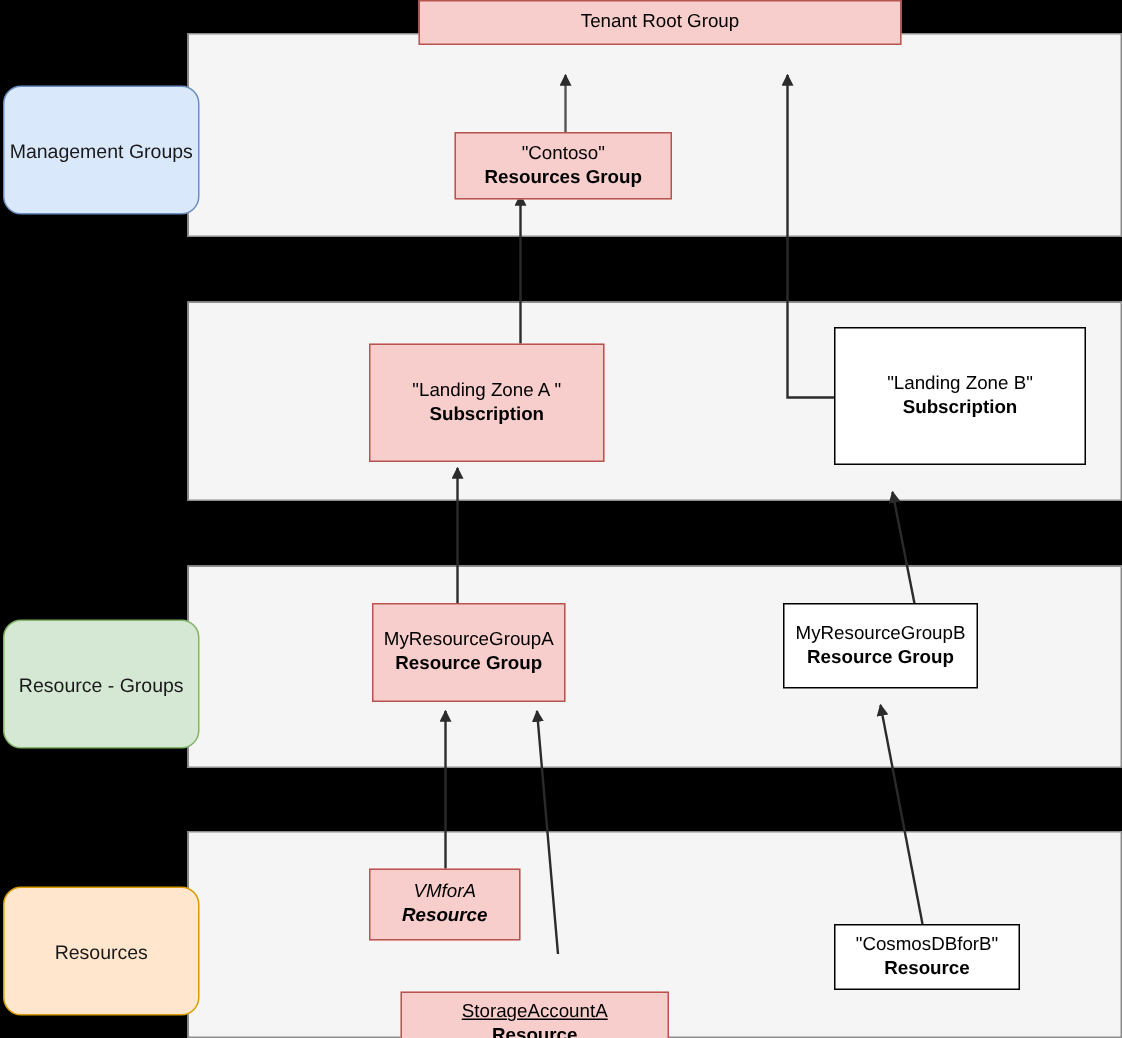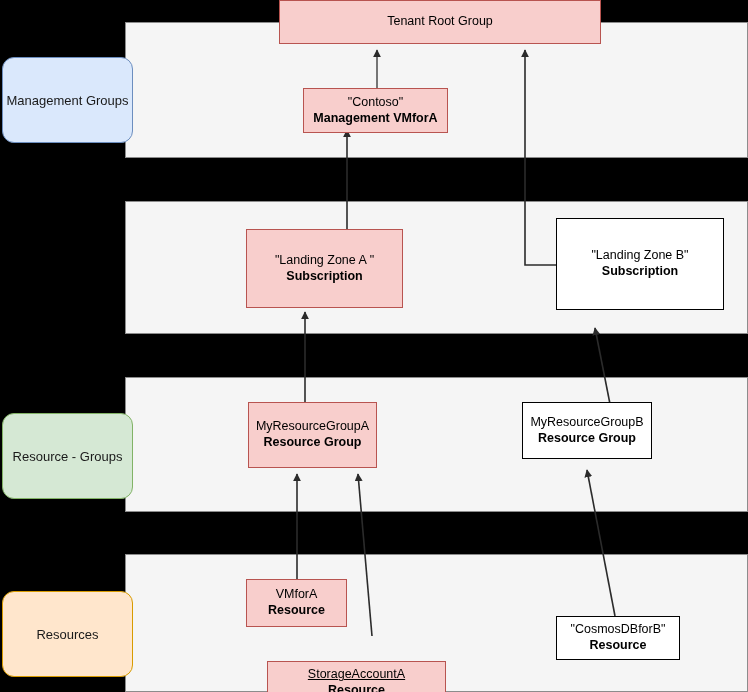--- a/index.html
+++ b/index.html
@@ -114,27 +114,27 @@
   <div class="pill pill-mg" style="top:57px;">
     <span>Management Groups</span>
   </div>
   <div class="pill pill-rg" style="top:413px;">
     <span>Resource - Groups</span>
   </div>
   <div class="pill pill-res" style="top:591px;">
     <span>Resources</span>
   </div>
 
-  <div class="node pink" style="left:279px; top:0px; width:322px; height:44px;text-align:right;">
+  <div class="node pink" style="left:279px; top:0px; width:322px; height:30px;text-align:right;">
     <span class="l1">Tenant Root Group</span>
   </div>
 
   <div class="node pink" style="left:303px; top:88px; width:145px; height:45px;">
     <span class="l1">"Contoso"</span>
-    <span class="l2">Management VMforA</span>
+    <span class="l2">Resources Group</span>
   </div>
 
   <div class="node pink" style="left:246px; top:229px; width:157px; height:79px;">
     <span class="l1">"Landing Zone A "</span>
     <span class="l2">Subscription</span>
   </div>
 
   <div class="node white" style="left:556px; top:218px; width:168px; height:92px;">
     <span class="l1">"Landing Zone B"</span>
     <span class="l2">Subscription</span>
@@ -143,21 +143,21 @@
   <div class="node pink" style="left:248px; top:402px; width:129px; height:66px;">
     <span class="l1">MyResourceGroupA</span>
     <span class="l2">Resource Group</span>
   </div>
 
   <div class="node white" style="left:522px; top:402px; width:130px; height:57px;">
     <span class="l1">MyResourceGroupB</span>
     <span class="l2">Resource Group</span>
   </div>
 
-  <div class="node pink" style="left:246px; top:579px; width:101px; height:48px;">
+  <div class="node pink" style="left:246px; top:579px; width:101px; height:48px;font-style:italic;">
     <span class="l1">VMforA</span>
     <span class="l2">Resource</span>
   </div>
 
   <div class="node pink" style="left:267px; top:661px; width:179px; height:44px;text-decoration:underline;">
     <span class="l1">StorageAccountA</span>
     <span class="l2">Resource</span>
   </div>
 
   <div class="node white" style="left:556px; top:616px; width:124px; height:44px;">

